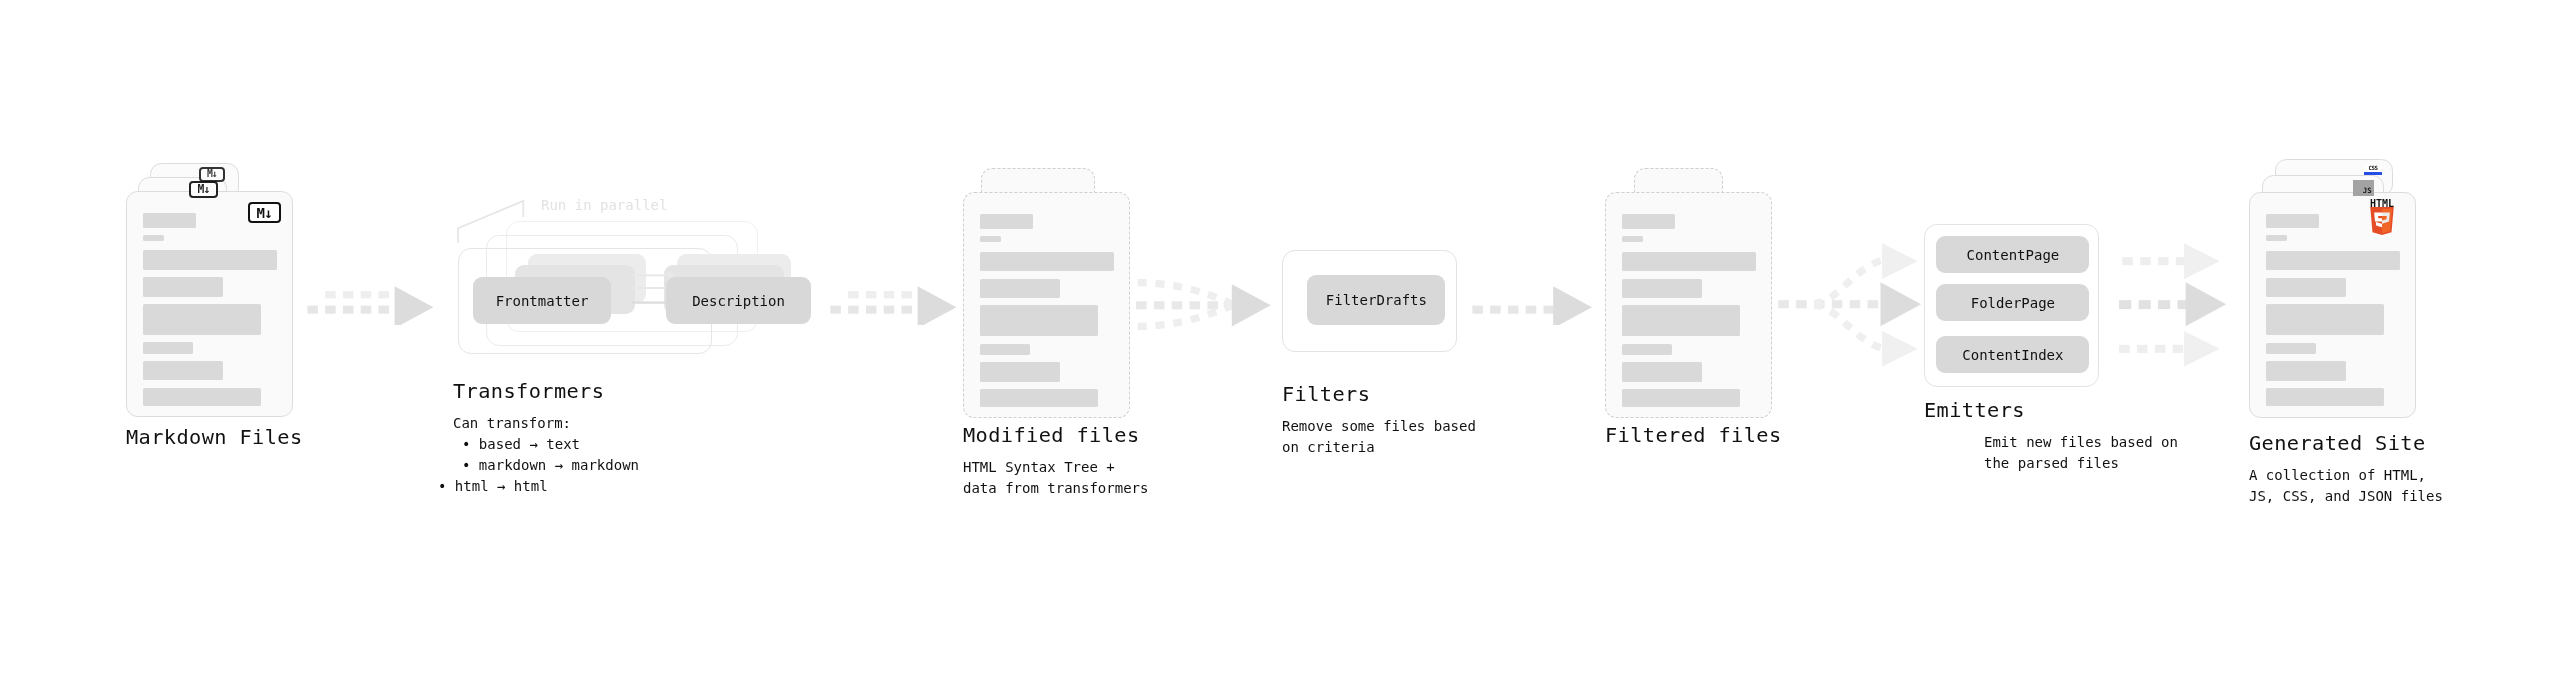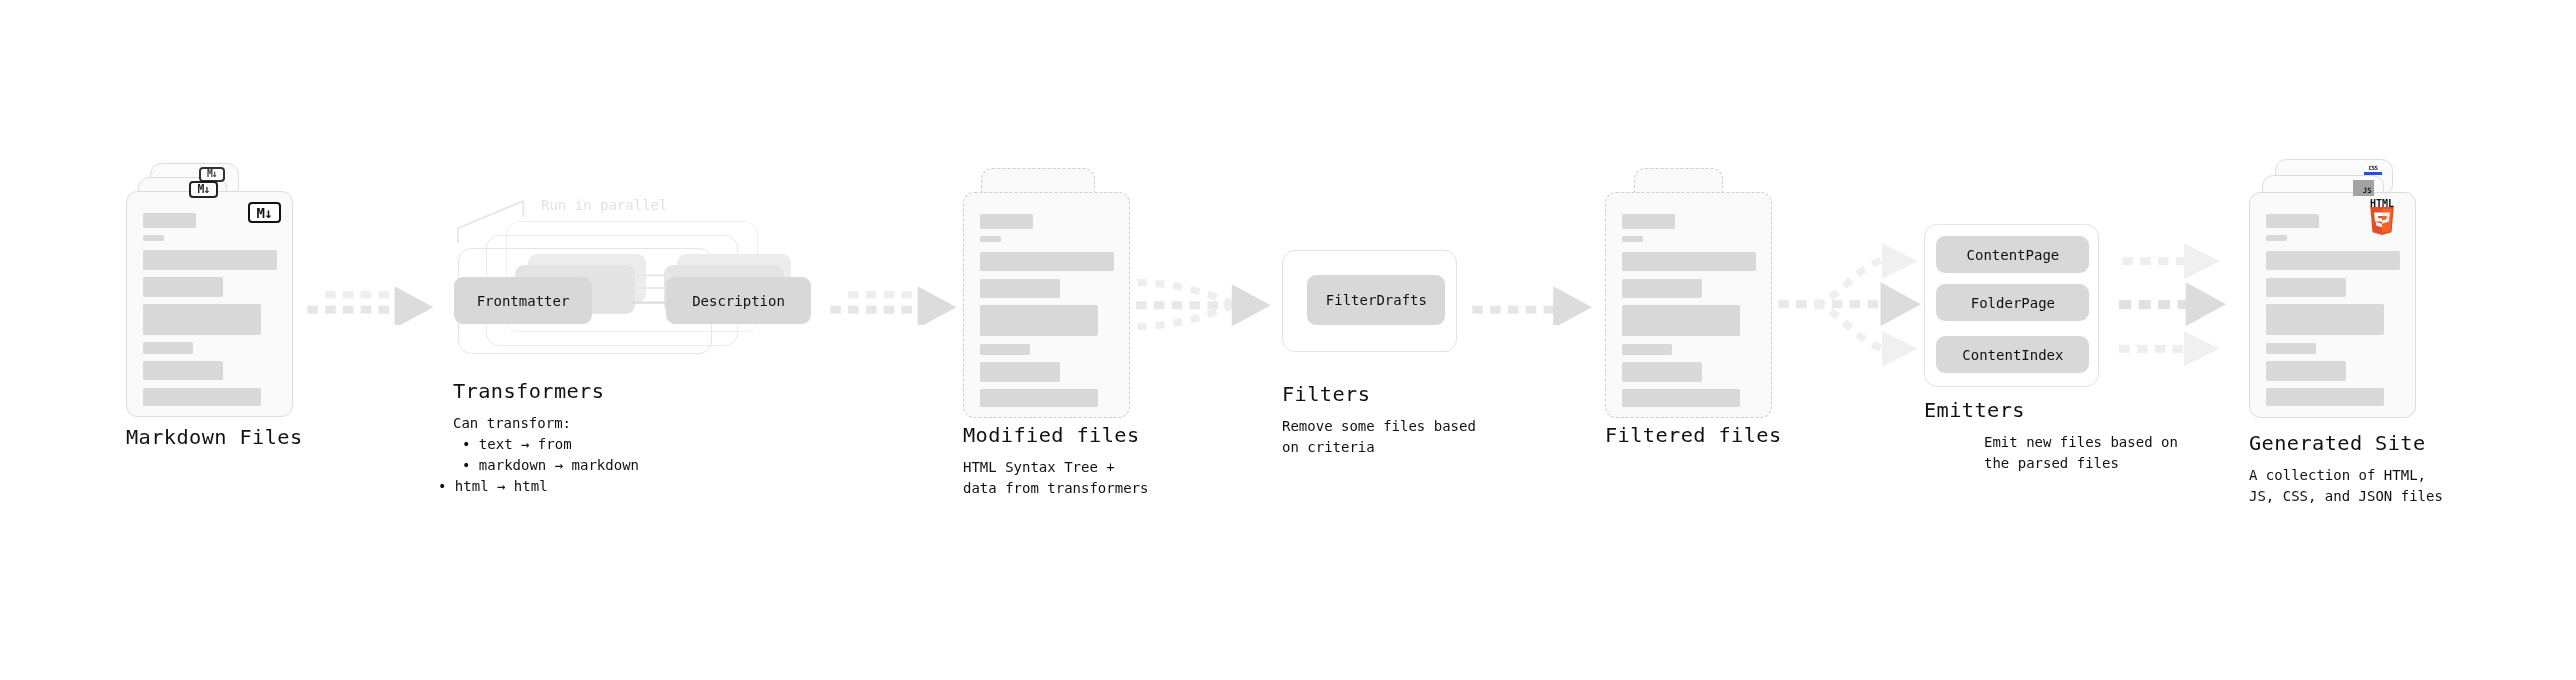--- a/index.html
+++ b/index.html
@@ -227,27 +227,27 @@
         <line x1="0" y1="22" x2="44" y2="22"></line>
       </g>
       <polygon points="44,1 54,6 44,11" fill="#e8e8e8"></polygon>
       <polygon points="44,17 54,22 44,27" fill="#e8e8e8"></polygon>
       <g stroke="#dcdcdc" stroke-width="2.6" fill="none">
         <line x1="-10" y1="40" x2="46" y2="40"></line>
       </g>
       <polygon points="46,34 58,40 46,46" fill="#dcdcdc"></polygon>
     </svg>
 
-    <div class="chip" style="left:11px; top:84px; width:138px; height:47px;">Frontmatter</div>
+    <div class="chip" style="left:30px; top:84px; width:138px; height:47px;">Frontmatter</div>
     <div class="chip" style="left:223px; top:84px; width:145px; height:47px;">Description</div>
   </div>
 
   <div class="title" style="left:453px; top:379px;">Transformers</div>
   <div class="caption" style="left:453px; top:413px;">Can transform:</div>
-  <div class="caption" style="left:462px; top:434px;">• text → from</div>
+  <div class="caption" style="left:462px; top:434px;">• based → text</div>
   <div class="caption" style="left:462px; top:455px;">• markdown → markdown</div>
   <div class="caption" style="left:438px; top:476px;">• html → html</div>
 
   <svg class="conn" style="left:830px; top:283px;" width="130" height="42" viewBox="0 0 160 52">
     <g fill="#e6e6e6">
       <rect x="0" y="28" width="13" height="10"></rect>
         <rect x="22" y="28" width="13" height="10"></rect>
       <rect x="44" y="28" width="13" height="10"></rect>
         <rect x="66" y="28" width="13" height="10"></rect>
       <rect x="88" y="28" width="13" height="10"></rect>

